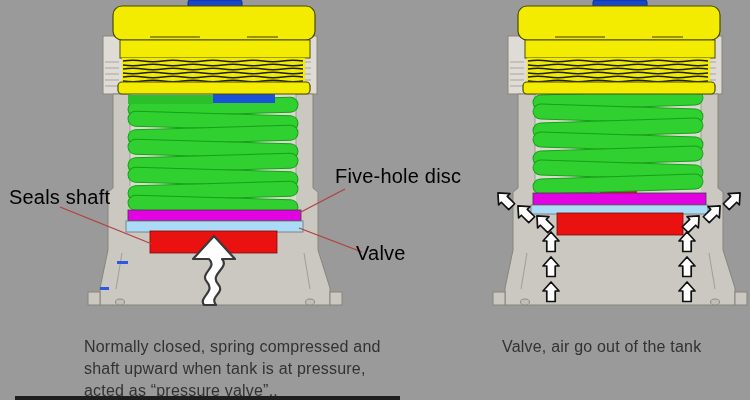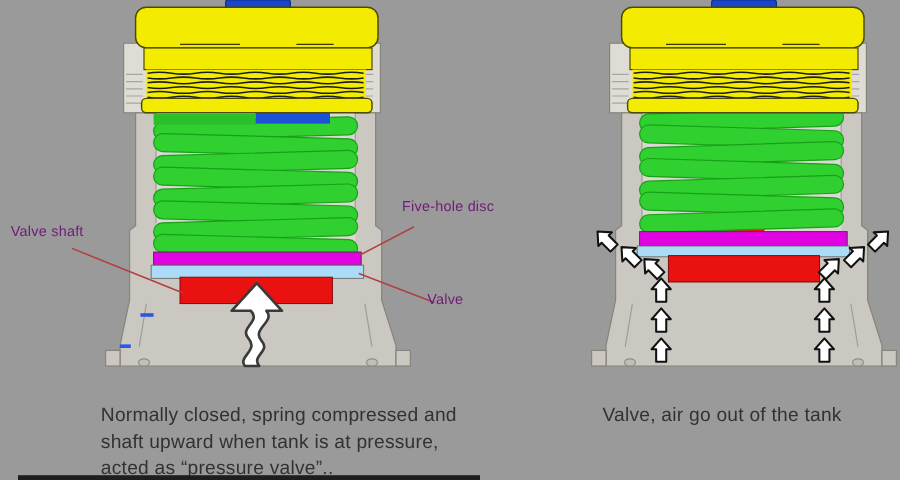--- a/index.html
+++ b/index.html
@@ -6,21 +6,21 @@
   .stage{
     position:relative;width:750px;height:400px;overflow:hidden;
     background:#9b9a9b;
     font-family:"Liberation Sans",sans-serif;
   }
   .valve-svg{position:absolute;top:0;}
   .valve-left{left:80px;}
   .valve-right{left:485px;}
   .overlay-svg{position:absolute;left:0;top:0;pointer-events:none;}
   .lbl{
-    position:absolute;color:#701a75;font-size:12px;letter-spacing:.2px;
+    position:absolute;color:#000000;font-size:20px;letter-spacing:.2px;
     white-space:nowrap;
   }
   .caption{
     position:absolute;color:#323232;font-size:16px;line-height:22px;
     letter-spacing:.2px;white-space:pre-line;
   }
   .bottom-bar{
     position:absolute;left:15px;top:396px;width:385px;height:4px;
     background:#1e1e1e;
   }
@@ -171,21 +171,21 @@
       <use href="#fa" transform="translate(248,200) rotate(45)"></use>
     </g>
   </svg>
 
   <svg class="overlay-svg" width="750" height="400" viewBox="0 0 750 400">
     <line x1="60" y1="207" x2="152" y2="244" stroke="#b04040" stroke-width="1.3"></line>
     <line x1="345" y1="189" x2="299" y2="213" stroke="#b04040" stroke-width="1.3"></line>
     <line x1="362" y1="252" x2="299" y2="228" stroke="#b04040" stroke-width="1.3"></line>
   </svg>
 
-  <div class="lbl" style="left:9px;top:186px;">Valve shaft</div>
+  <div class="lbl" style="left:9px;top:186px;">Seals shaft</div>
   <div class="lbl" style="left:335px;top:165px;">Five-hole disc</div>
   <div class="lbl" style="left:356px;top:242px;">Valve</div>
 
   <div class="caption" style="left:84px;top:336px;width:345px;">Normally closed, spring compressed and
 shaft upward when tank is at pressure,
 acted as “pressure valve”..</div>
   <div class="caption" style="left:502px;top:336px;width:240px;">Valve, air go out of the tank</div>
 
   <div class="bottom-bar"></div>
 

